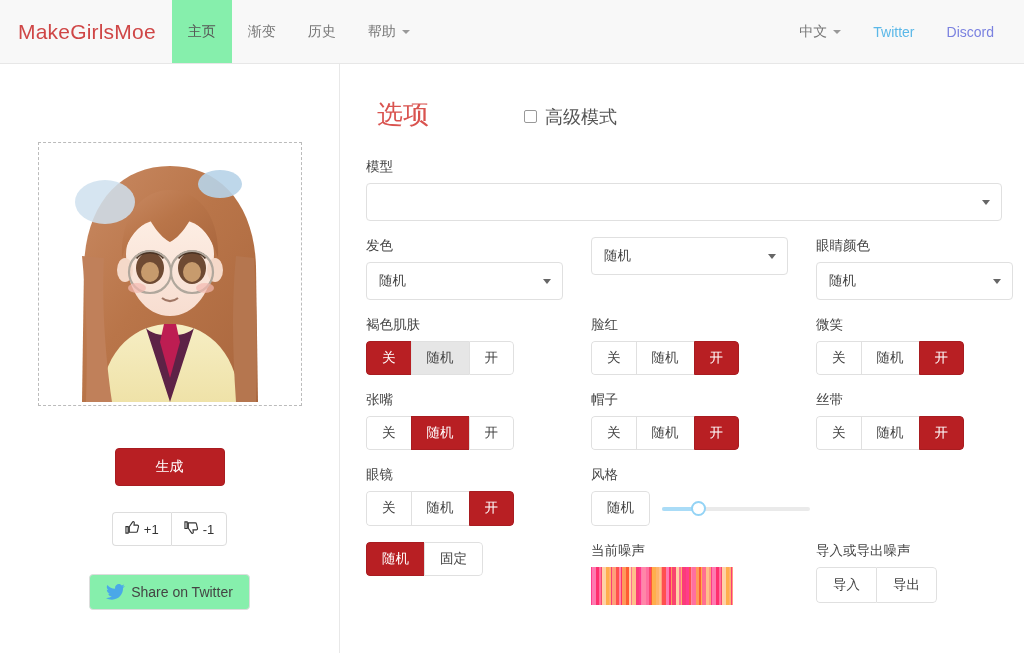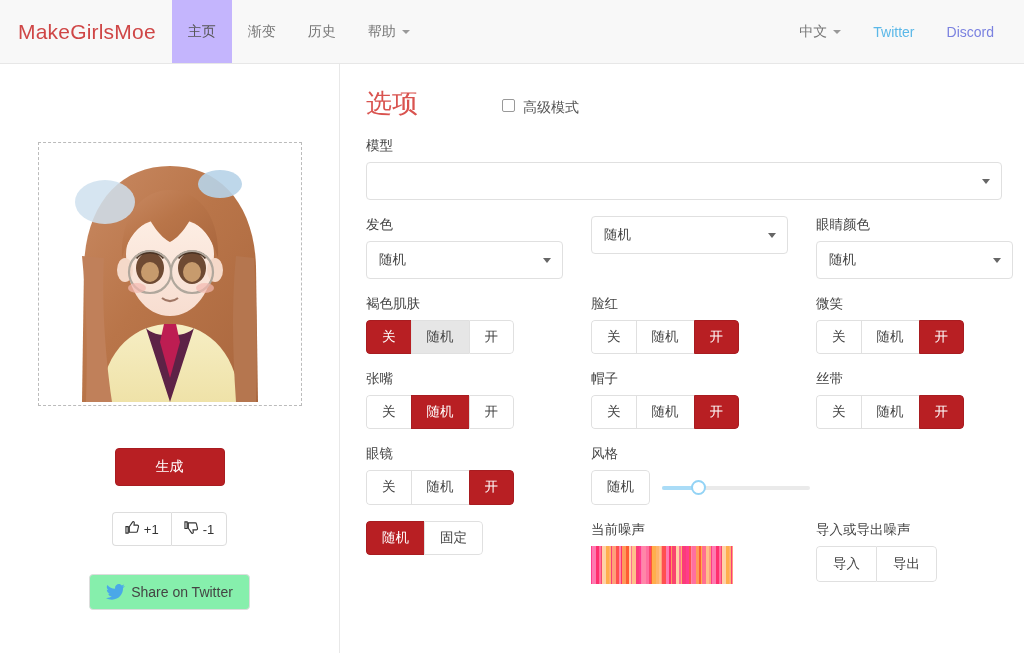--- a/index.html
+++ b/index.html
@@ -33,21 +33,21 @@
   }
   .nav-items { display: flex; align-items: stretch; }
   .nav-item {
     display: flex; align-items: center;
     padding: 0 16px;
     font-size: 14px;
     color: #777;
     cursor: pointer;
     white-space: nowrap;
   }
-  .nav-item.active { background: #c4b5fd; color: #555; }
+  .nav-item.active { background: #86efac; color: #555; }
   .caret {
     display: inline-block;
     margin-left: 6px;
     width: 0; height: 0;
     border-left: 4px solid transparent;
     border-right: 4px solid transparent;
     border-top: 4px solid #999;
   }
   .nav-right {
     margin-left: auto;
@@ -131,27 +131,27 @@
     position: relative;
   }
   .opt-header {
     display: flex; align-items: baseline;
     margin-bottom: 20px;
   }
   .opt-title {
     font-size: 26px;
     color: #d9534f;
     font-weight: 500;
-    margin: 0;
+    margin: 11px;
     line-height: 1;
   }
   .adv-wrap {
     margin-left: 84px;
-    display: flex; align-items: flex-start;
-    font-size: 14px;
+    display: flex; align-items: center;
+    font-size: 18px;
     color: #555;
     cursor: pointer;
     gap: 8px;
   }
   .chk {
     width: 13px; height: 13px;
     border: 1px solid #999;
     border-radius: 2px;
     background: #fff;
     display: inline-block;

